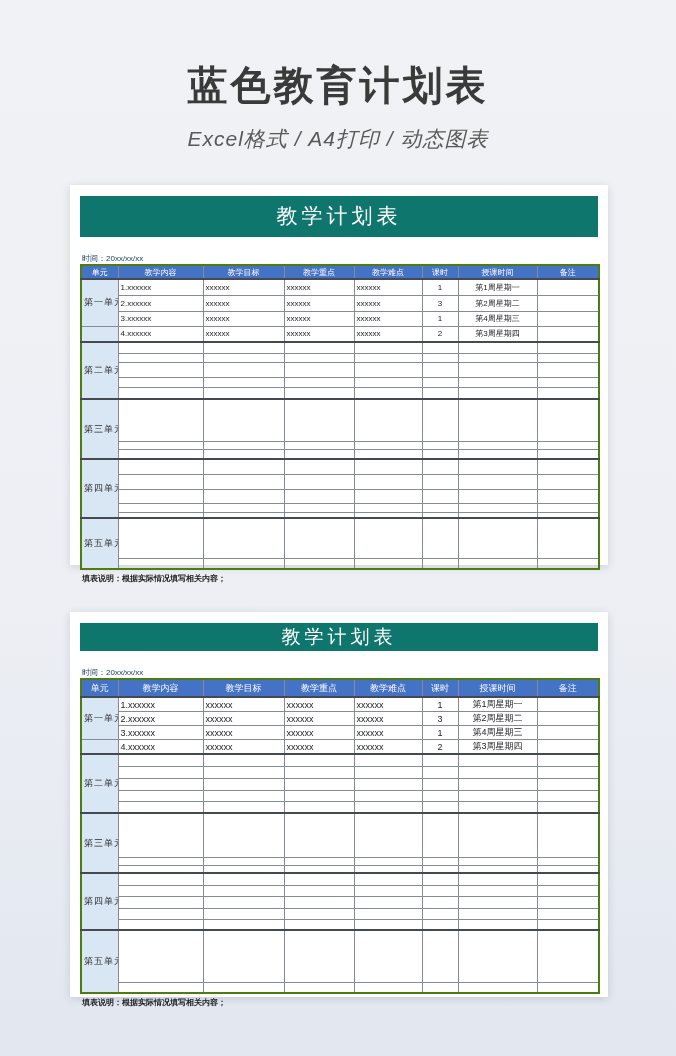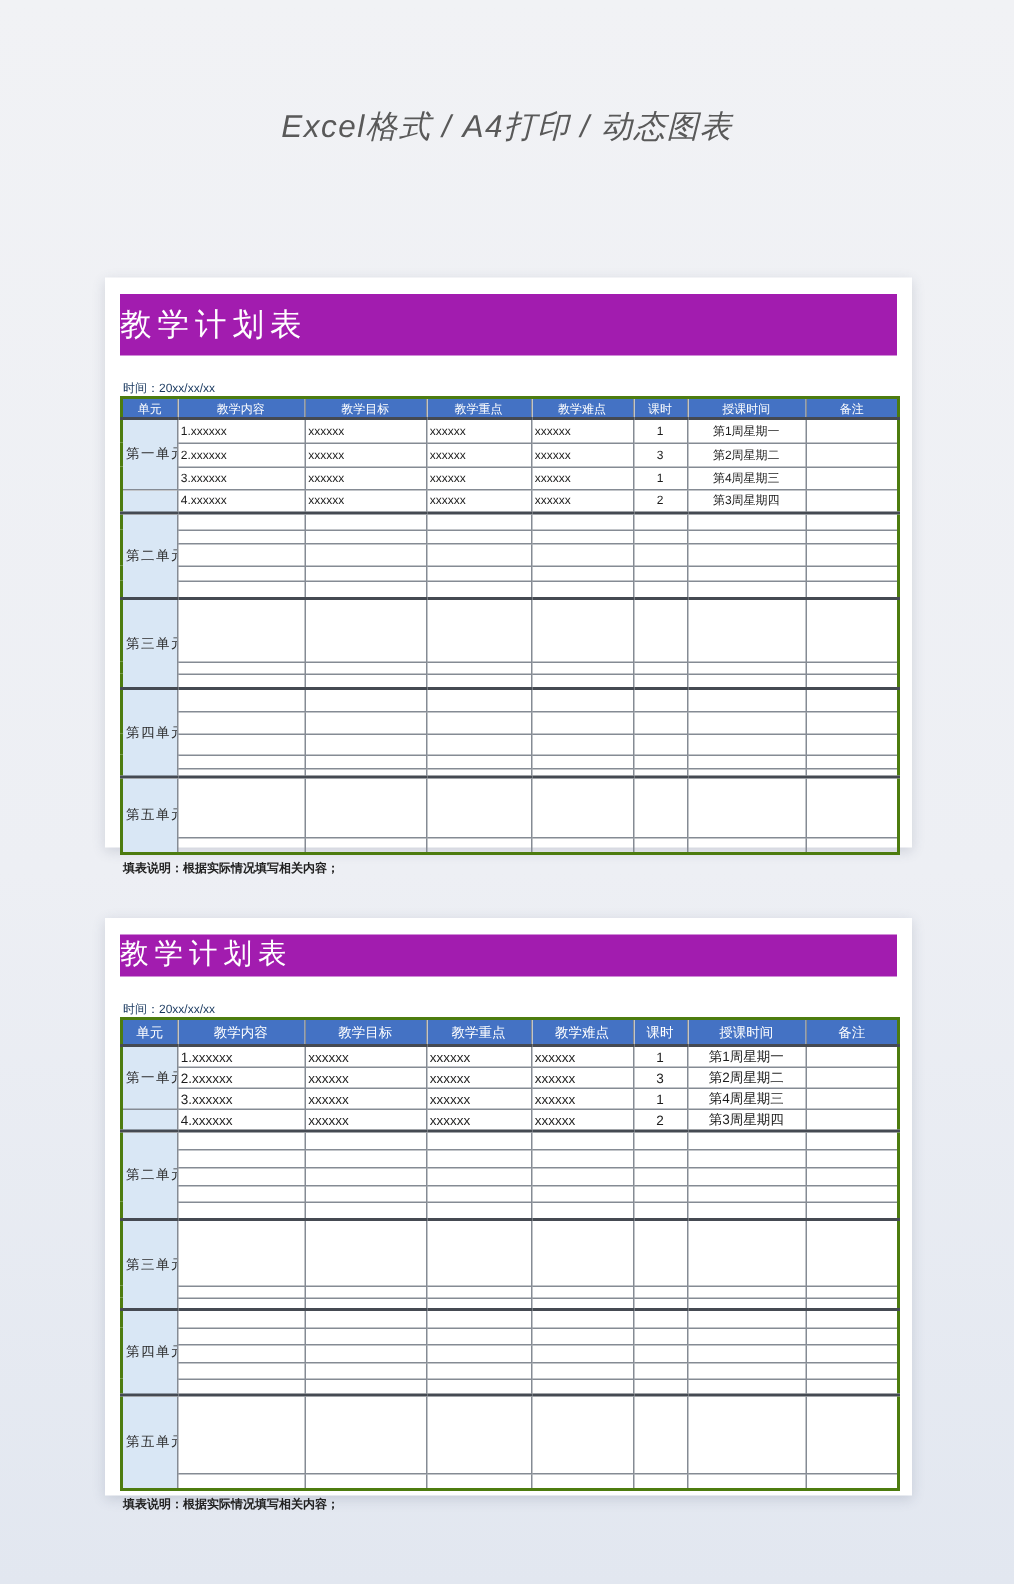--- a/index.html
+++ b/index.html
@@ -15,21 +15,21 @@
 
   .card {
     position:absolute; left:70px; width:538px; background:#ffffff;
     box-shadow:0 2px 8px rgba(60,70,100,0.18);
     padding:11px 10px 0 10px;
   }
   .card1 { top:185px; height:380px; }
   .card2 { top:612px; height:385px; }
 
   .sheet-title {
-    background:#a21caf; color:#ffffff; 
+    background:#0f766e; color:#ffffff; text-align:center;
     font-family:"Liberation Serif","DejaVu Serif",serif; letter-spacing:4px;
   }
   .t1 .sheet-title { height:41px; line-height:41px; font-size:21px; }
   .t2 .sheet-title { height:28px; line-height:28px; font-size:19px; }
 
   .sheet-time { font-size:8px; color:#17375e; height:11px; line-height:11px; padding-left:2px;margin-top:16px; }
 
   table.sheet { border-collapse:collapse; table-layout:fixed; width:518px; border:2px solid #4d7c0f; }
   table.sheet th, table.sheet td {
     border:1px solid #858b94; overflow:hidden; white-space:nowrap; padding:0 2px;
@@ -47,20 +47,21 @@
   td.cl { text-align:left; }
   td.cc { text-align:center; }
   tr.bt td { border-top:2px solid #454a52; }
 
   .sheet-note { font-size:8px; color:#222222; font-weight:bold; padding:3px 0 0 2px; }
 </style>
 </head>
 <body>
 
 <div class="page-header">
+  <div class="page-title">蓝色教育计划表</div>
   <div class="page-subtitle">Excel格式 / A4打印 / 动态图表</div>
 </div>
 
 <div class="card card1 t1">
   <div class="sheet-title">教学计划表</div>
   <div class="sheet-time">时间：20xx/xx/xx</div>
   <table class="sheet">
     <colgroup>
       <col style="width:37px">
         <col style="width:85px">

